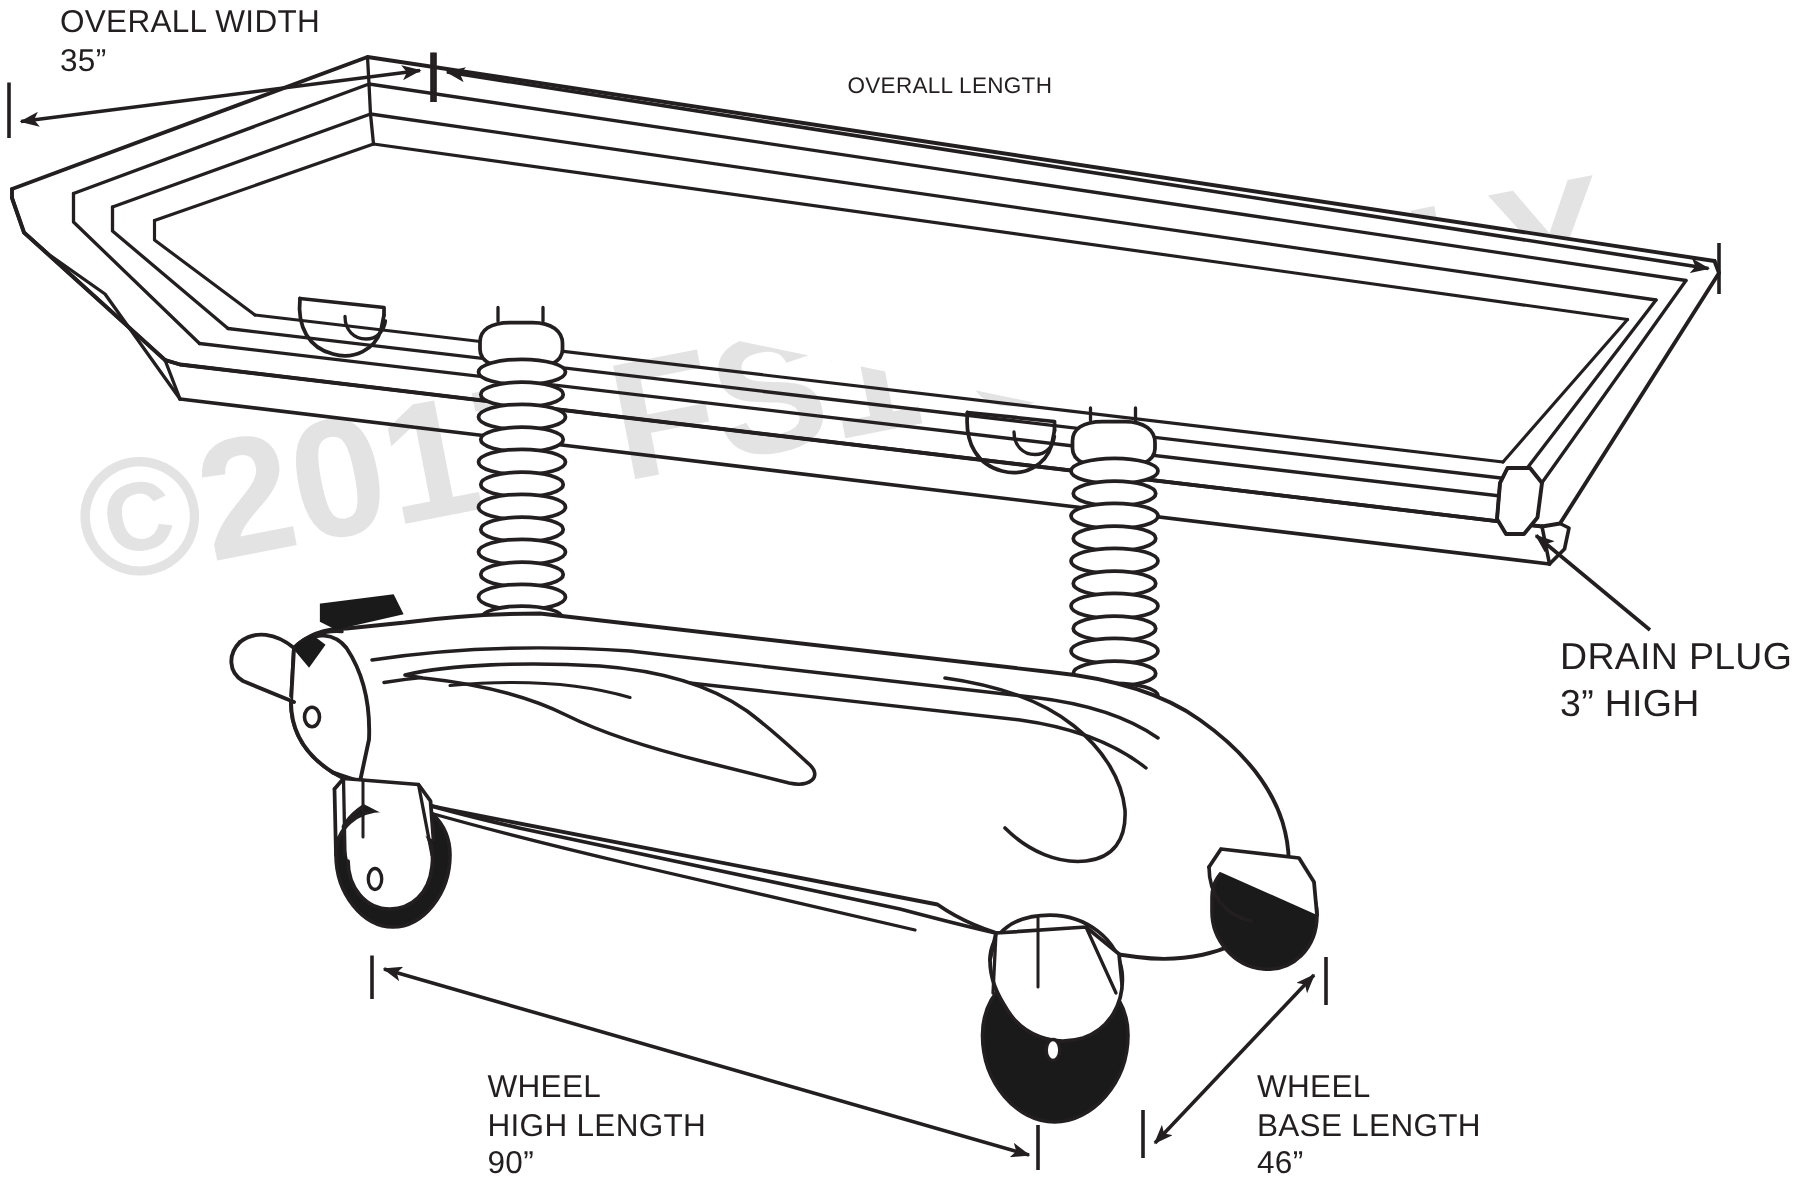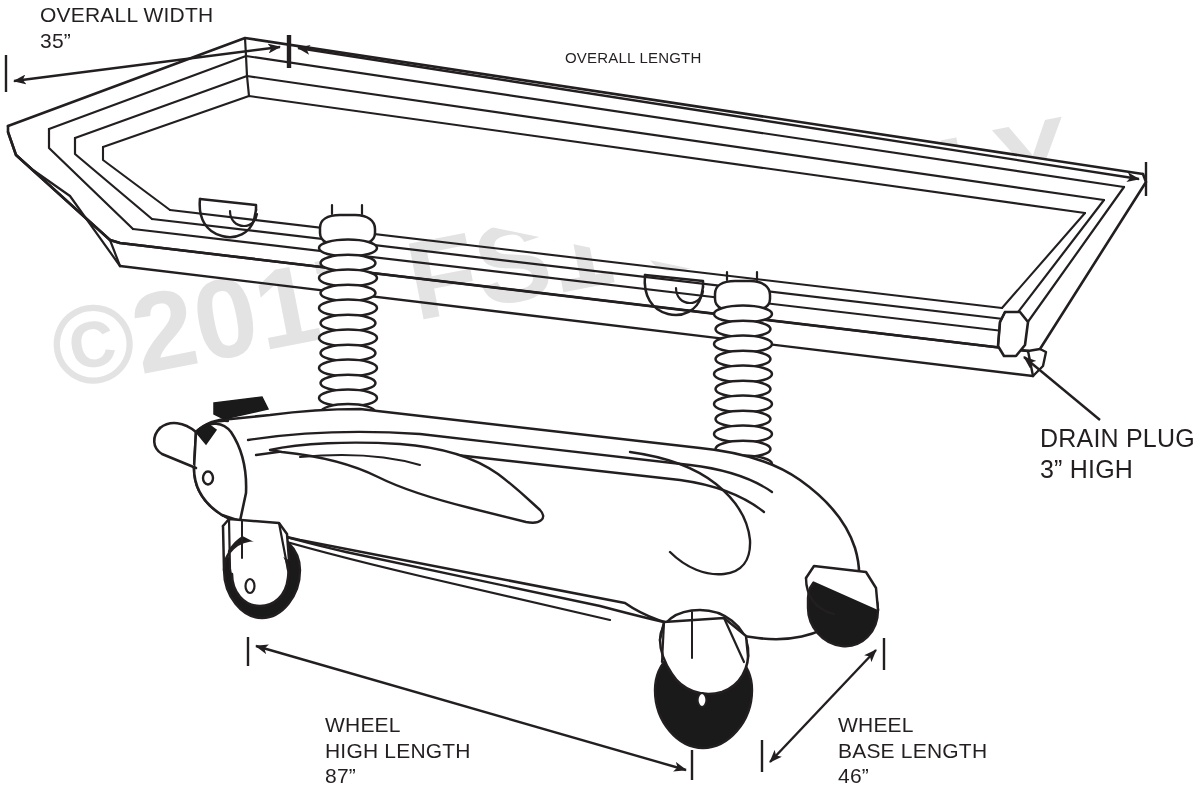--- a/index.html
+++ b/index.html
@@ -316,21 +316,21 @@
   </div>
 
   <div class="dim-label" id="label-drain-plug">
     <span class="ln">DRAIN PLUG</span>
     <span class="ln">3” HIGH</span>
   </div>
 
   <div class="dim-label" id="label-wheel-length">
     <span class="ln">WHEEL</span>
     <span class="ln">HIGH LENGTH</span>
-    <span class="ln">87”</span>
+    <span class="ln">90”</span>
   </div>
 
   <div class="dim-label" id="label-wheel-width">
     <span class="ln">WHEEL</span>
     <span class="ln">BASE LENGTH</span>
     <span class="ln">46”</span>
   </div>
 
 </div>
 

